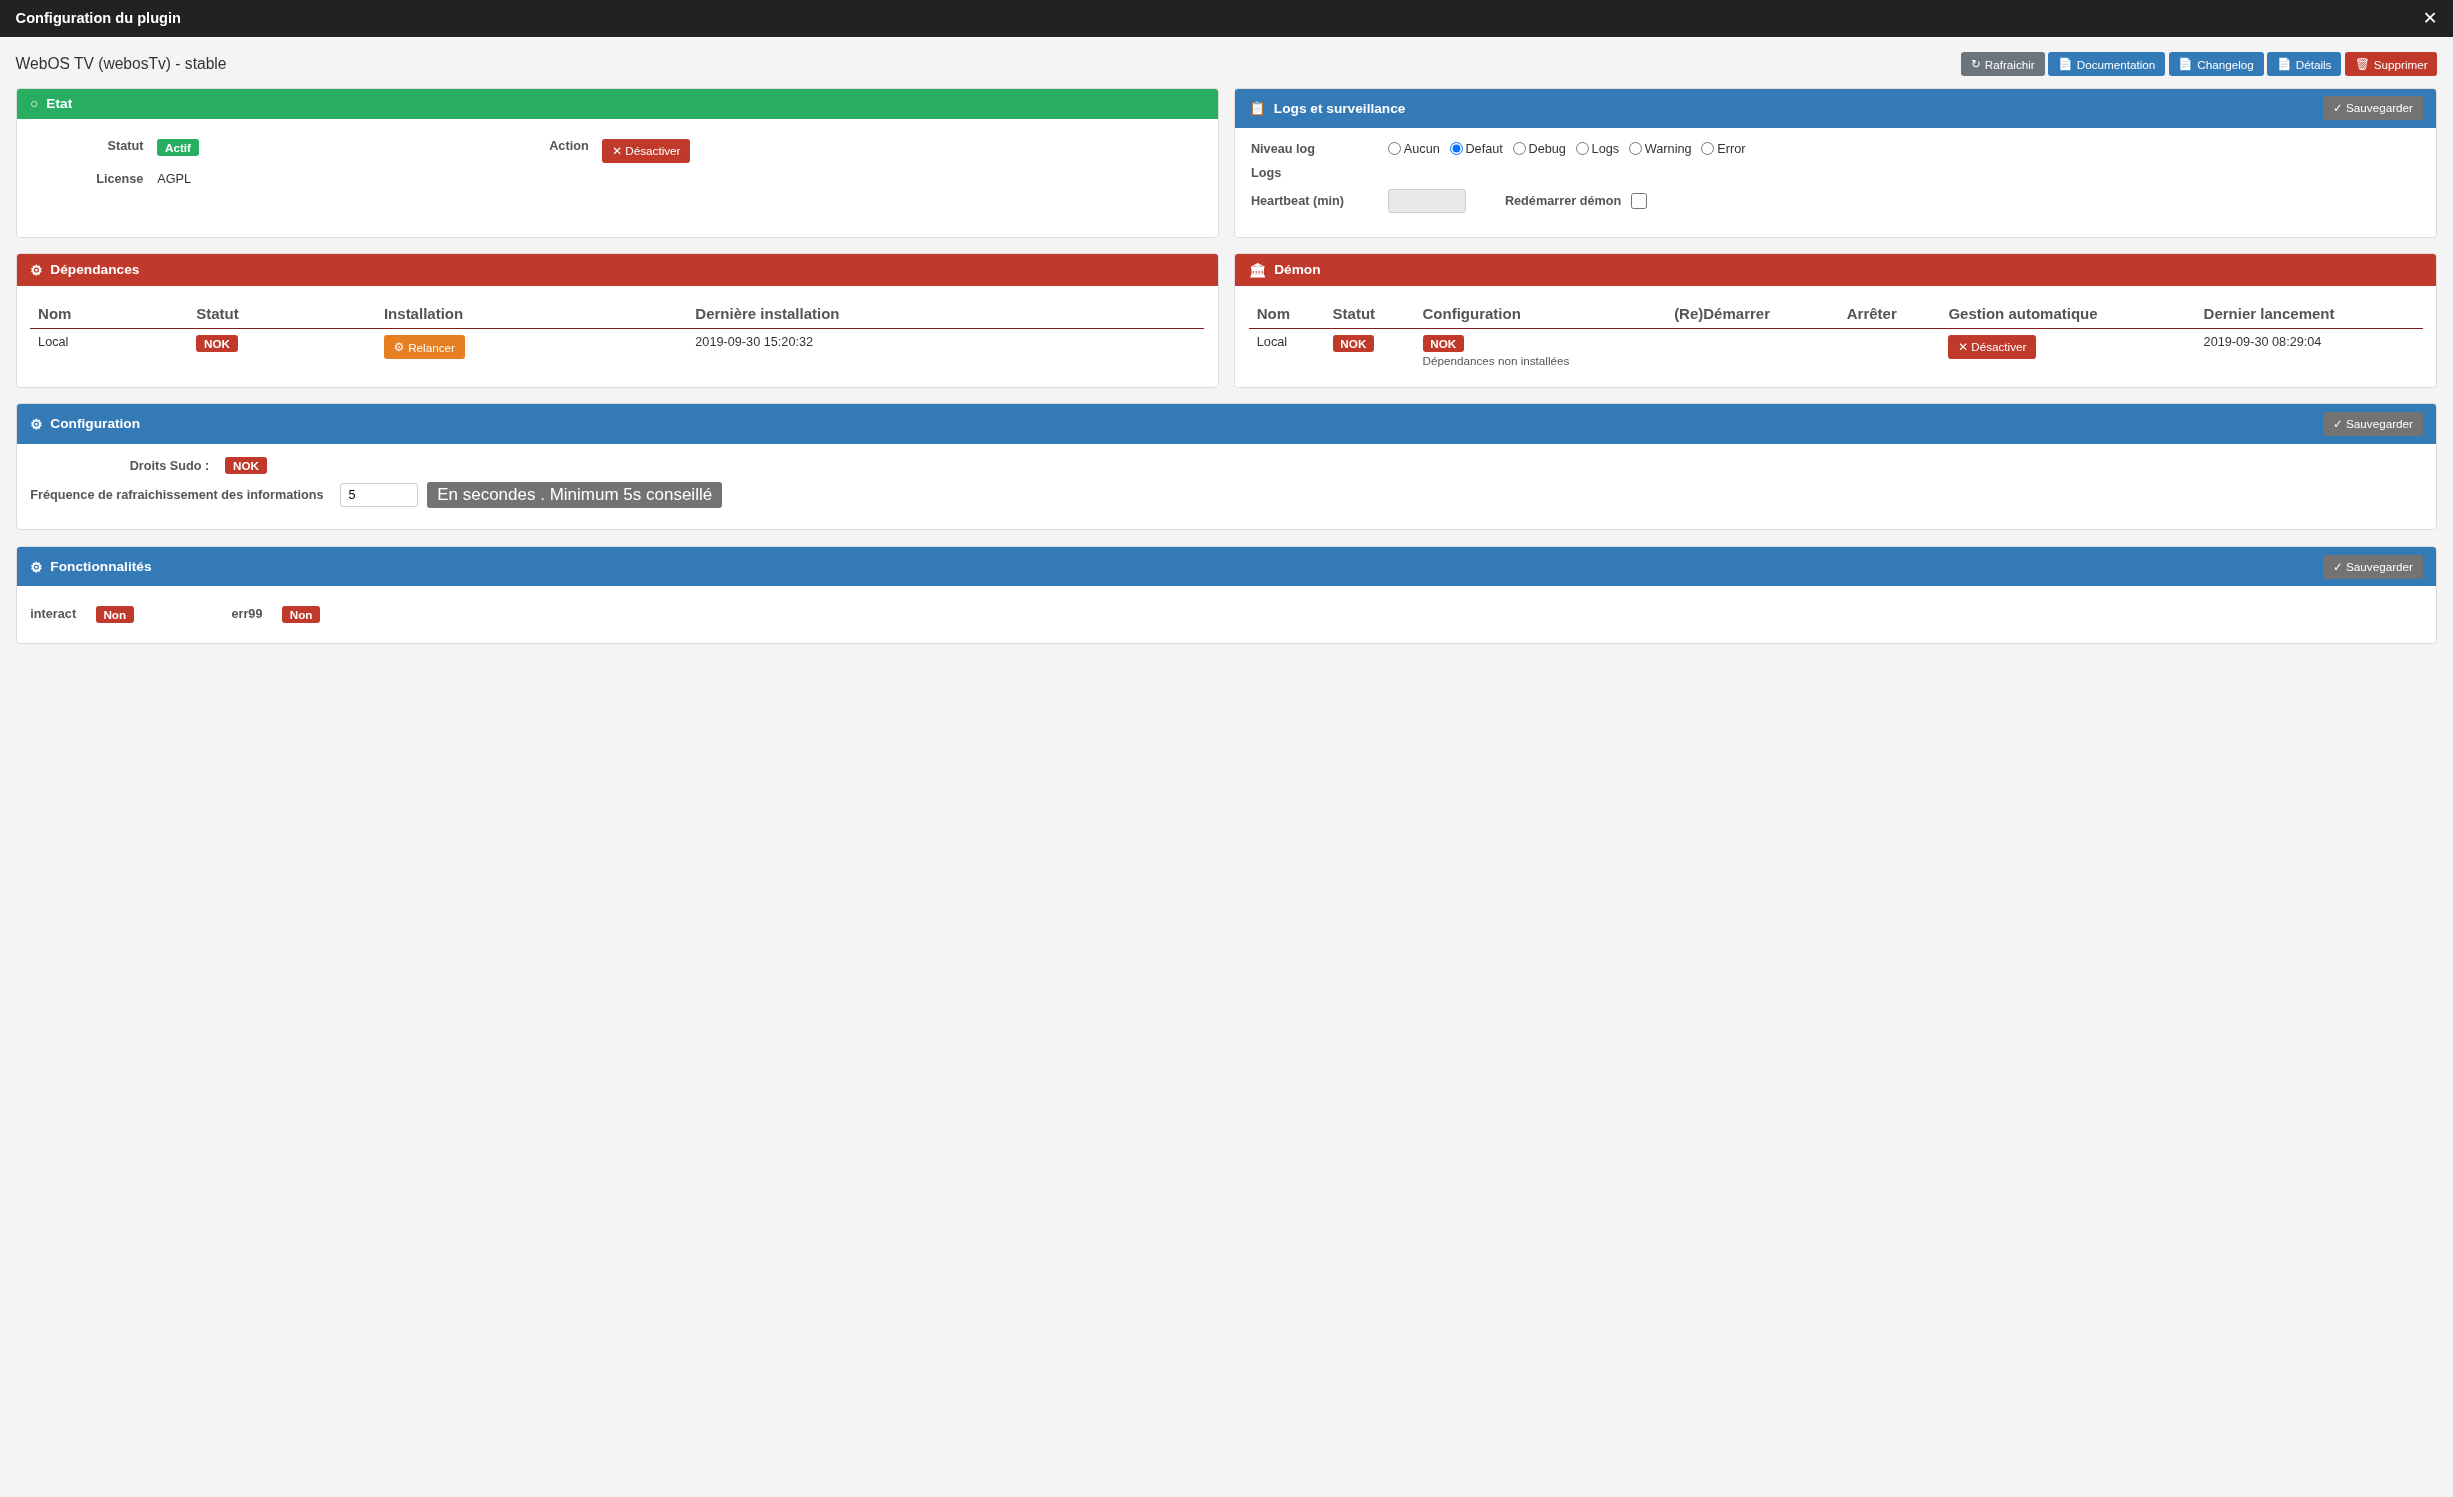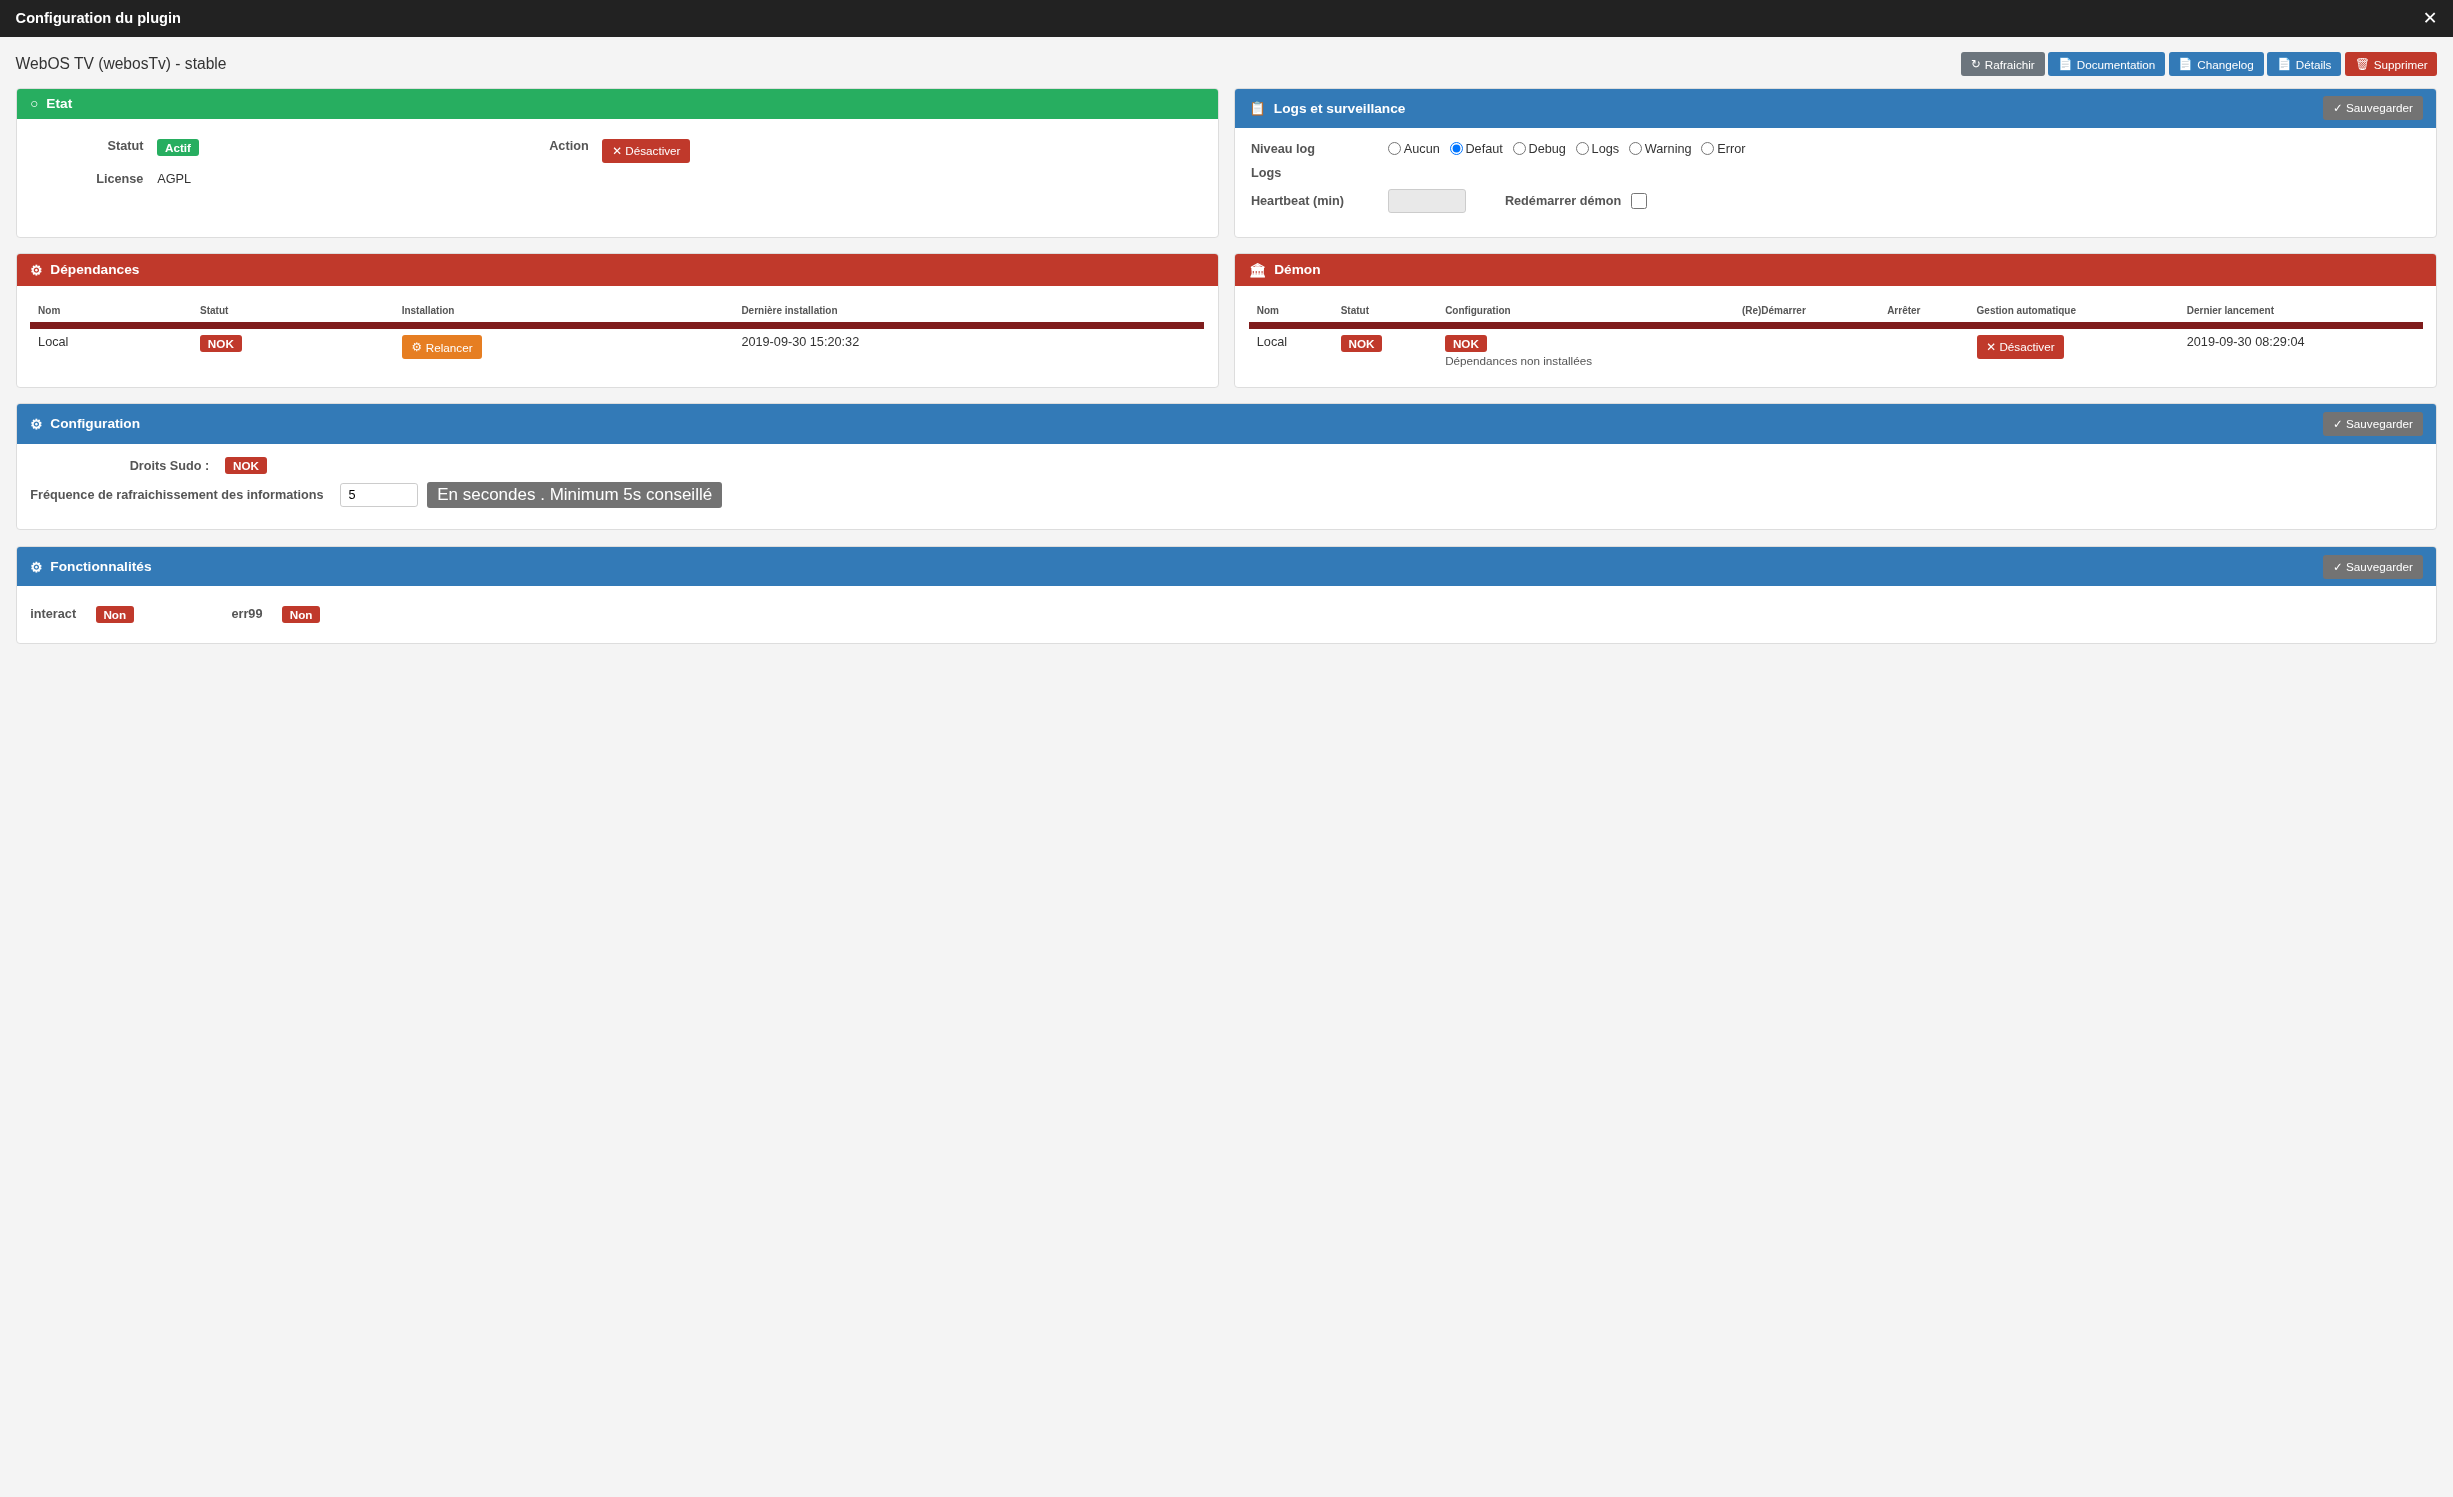--- a/index.html
+++ b/index.html
@@ -97,21 +97,21 @@
 
     .section-body {
       padding: 13.7px;
     }
 
     .info-table { width: 100%; }
     .info-table td { padding: 3.9px 5.9px; vertical-align: top; }
     .info-table .label { font-weight: bold; text-align: right; width: 117px; color: #555; }
 
     .data-table { width: 100%; border-collapse: collapse; }
-    .data-table th { text-align: left; padding: 5.9px 7.8px; font-weight: bold; font-size: 10px; color: #555; border-bottom: 7px solid #7f1d1d; }
+    .data-table th { text-align: left; padding: 5.9px 7.8px; font-weight: bold; font-size: 15px; color: #555; border-bottom: 1px solid #7f1d1d; }
     .data-table td { padding: 5.9px 7.8px; vertical-align: top; font-size: 12.7px; }
     .data-table tr:nth-child(even) { background: #f9f9f9; }
 
     .logs-section { padding: 13.7px 15.6px; }
     .radio-group { display: flex; align-items: center; gap: 9.8px; flex-wrap: wrap; }
     .radio-item { display: flex; align-items: center; gap: 2.9px; }
     .form-row { display: flex; align-items: center; margin-bottom: 9.8px; }
     .form-label { font-weight: bold; color: #555; min-width: 137px; text-align: left; padding-right: 11.7px; }
     .form-control {
       padding: 3.9px 7.8px;

